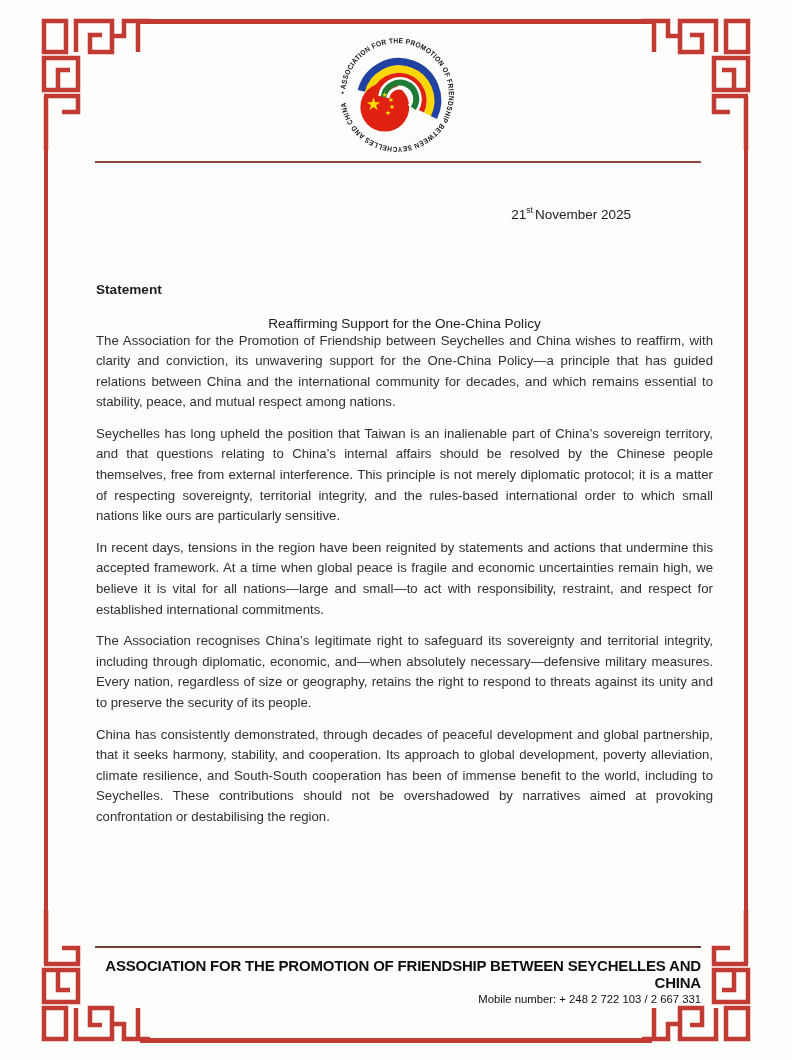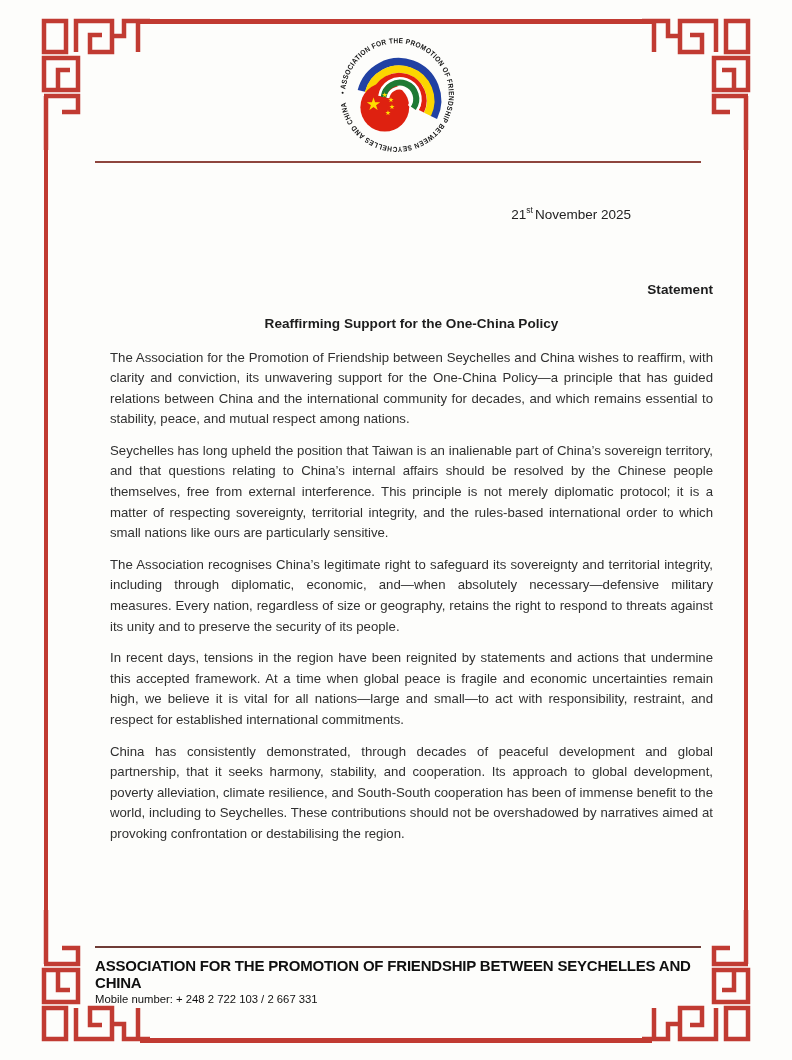--- a/index.html
+++ b/index.html
@@ -24,37 +24,37 @@
   .corner path{stroke:#c13b32;stroke-width:4.5;fill:none;}
 
   
   .logo{position:absolute;left:338px;top:36px;width:118px;height:118px;}
   .logo svg{display:block;width:100%;height:100%;}
   .ring-text{font-family:"Liberation Sans",sans-serif;font-size:7.2px;font-weight:bold;fill:#141414;letter-spacing:.4px;}
 
   .header-rule{position:absolute;left:95px;right:91px;top:161px;height:2px;background:#8e453d;}
 
   
-  .letter{position:absolute;left:110px;right:79px;top:205px;}
+  .letter{position:absolute;left:96px;right:79px;top:205px;}
   .date-line{text-align:right;padding-right:82px;font-size:13.5px;color:#222;}
   .date-line sup{font-size:8.5px;}
   .date-rest{margin-left:2px;}
-  .title{ text-align:right;font-weight:bold;font-size:13.6px;margin-top:60px;color:#1d1d1d;}
-  .subtitle{text-align:center;font-weight:bold;font-size:13.6px;margin-top:19px;color:#1d1d1d;}
-  .paragraphs{margin-top:17px;}
+  .title{ text-align:left;font-weight:bold;font-size:13.6px;margin-top:60px;color:#1d1d1d;}
+  .subtitle{text-align:center;font-weight:normal;font-size:13.6px;margin-top:19px;color:#1d1d1d;}
+  .paragraphs{}
   .paragraphs p{
     margin:0 0 11px 0;
     text-align:justify;
     line-height:20.6px;
     font-size:13.2px;
     color:#303030;
   }
 
   
-  .footer{position:absolute;left:95px;right:91px;top:946px;text-align:left;color:#101010;}
+  .footer{position:absolute;left:95px;right:91px;top:946px;text-align:right;color:#101010;}
   .footer-rule{height:2px;background:#6f3c36;margin-bottom:9px;}
   .org-name{font-weight:bold;font-size:15px;letter-spacing:-0.2px;}
   .addr-line{font-weight:bold;font-size:11.3px;margin-top:4px;}
   .mobile-line{font-weight:normal;font-size:11.3px;margin-top:2px;}
 </style>
 </head>
 <body>
 
 <div class="frame-line line-top"></div>
 <div class="frame-line line-bottom"></div>
@@ -141,22 +141,22 @@
 
 <div class="letter">
   <div class="date-line"><span>21</span><sup>st</sup><span class="date-rest">November 2025</span></div>
 
   <div class="title">Statement</div>
   <div class="subtitle">Reaffirming Support for the One-China Policy</div>
 
   <div class="paragraphs">
     <p>The Association for the Promotion of Friendship between Seychelles and China wishes to reaffirm, with clarity and conviction, its unwavering support for the One-China Policy—a principle that has guided relations between China and the international community for decades, and which remains essential to stability, peace, and mutual respect among nations.</p>
     <p>Seychelles has long upheld the position that Taiwan is an inalienable part of China’s sovereign territory, and that questions relating to China’s internal affairs should be resolved by the Chinese people themselves, free from external interference. This principle is not merely diplomatic protocol; it is a matter of respecting sovereignty, territorial integrity, and the rules-based international order to which small nations like ours are particularly sensitive.</p>
+    <p>In recent days, tensions in the region have been reignited by statements and actions that undermine this accepted framework. At a time when global peace is fragile and economic uncertainties remain high, we believe it is vital for all nations—large and small—to act with responsibility, restraint, and respect for established international commitments.</p>
     <p>The Association recognises China’s legitimate right to safeguard its sovereignty and territorial integrity, including through diplomatic, economic, and—when absolutely necessary—defensive military measures. Every nation, regardless of size or geography, retains the right to respond to threats against its unity and to preserve the security of its people.</p>
-    <p>In recent days, tensions in the region have been reignited by statements and actions that undermine this accepted framework. At a time when global peace is fragile and economic uncertainties remain high, we believe it is vital for all nations—large and small—to act with responsibility, restraint, and respect for established international commitments.</p>
     <p>China has consistently demonstrated, through decades of peaceful development and global partnership, that it seeks harmony, stability, and cooperation. Its approach to global development, poverty alleviation, climate resilience, and South-South cooperation has been of immense benefit to the world, including to Seychelles. These contributions should not be overshadowed by narratives aimed at provoking confrontation or destabilising the region.</p>
   </div>
 </div>
 
 <div class="footer">
   <div class="footer-rule"></div>
   <div class="org-name">ASSOCIATION FOR THE PROMOTION OF FRIENDSHIP BETWEEN SEYCHELLES AND CHINA</div>
   <div class="mobile-line">Mobile number: + 248 2 722 103 / 2 667 331</div>
 </div>
 

